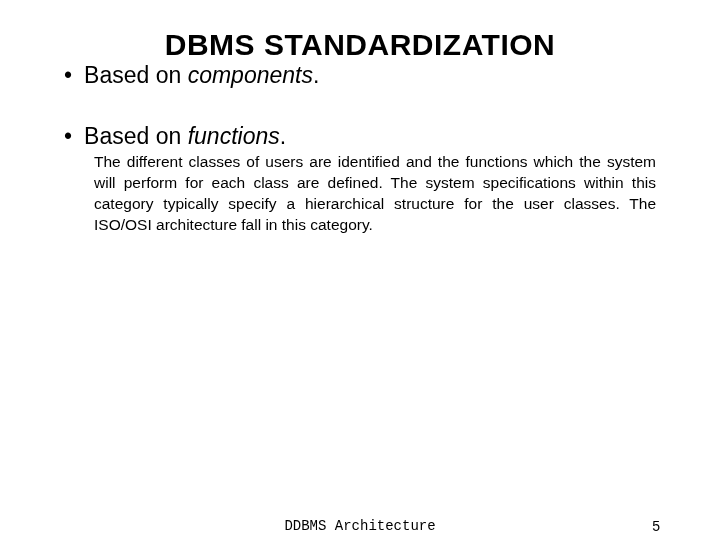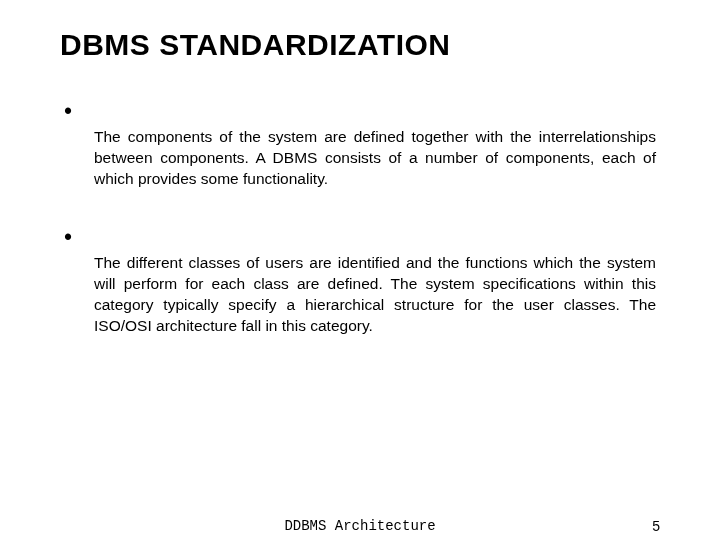--- a/index.html
+++ b/index.html
@@ -6,23 +6,23 @@
   body {
     width: 720px;
     height: 540px;
     background: #fff;
     font-family: Arial, Helvetica, sans-serif;
     color: #000;
     position: relative;
     padding: 28px 60px 0 60px;
   }
   .title {
+    text-align: center;
     font-size: 30px;
     font-weight: bold;
-    margin-bottom: 36px;
     letter-spacing: 0.5px;
   }
   .bullet-item {
     margin-bottom: 6px;
   }
   .bullet-row {
     display: flex;
     align-items: baseline;
     font-size: 23px;
     margin-left: 4px;
@@ -61,27 +61,32 @@
   }
 </style>
 </head>
 <body>
 
 <div class="title">DBMS STANDARDIZATION</div>
 
 <div class="bullet-item block1">
   <div class="bullet-row">
     <span class="bullet">•</span>
+    <span>
+      <span class="heading-prefix">Based on </span><span class="heading-em">components</span><span class="heading-suffix">.</span>
+    </span>
   </div>
-  <div class="body-text">The components of the system are defined together with the interrelationships between components. A DBMS consists of a number of components, each of which provides some functionality.</div>
 </div>
 
 <div class="bullet-item">
   <div class="bullet-row">
     <span class="bullet">•</span>
+    <span>
+      <span class="heading-prefix">Based on </span><span class="heading-em">functions</span><span class="heading-suffix">.</span>
+    </span>
   </div>
   <div class="body-text">The different classes of users are identified and the functions which the system will perform for each class are defined. The system specifications within this category typically specify a hierarchical structure for the user classes. The ISO/OSI architecture fall in this category.</div>
 </div>
 
 <div class="footer">
   <span class="footer-center">DDBMS Architecture</span>
   <span class="footer-right">5</span>
 </div>
 
 </body></html>

